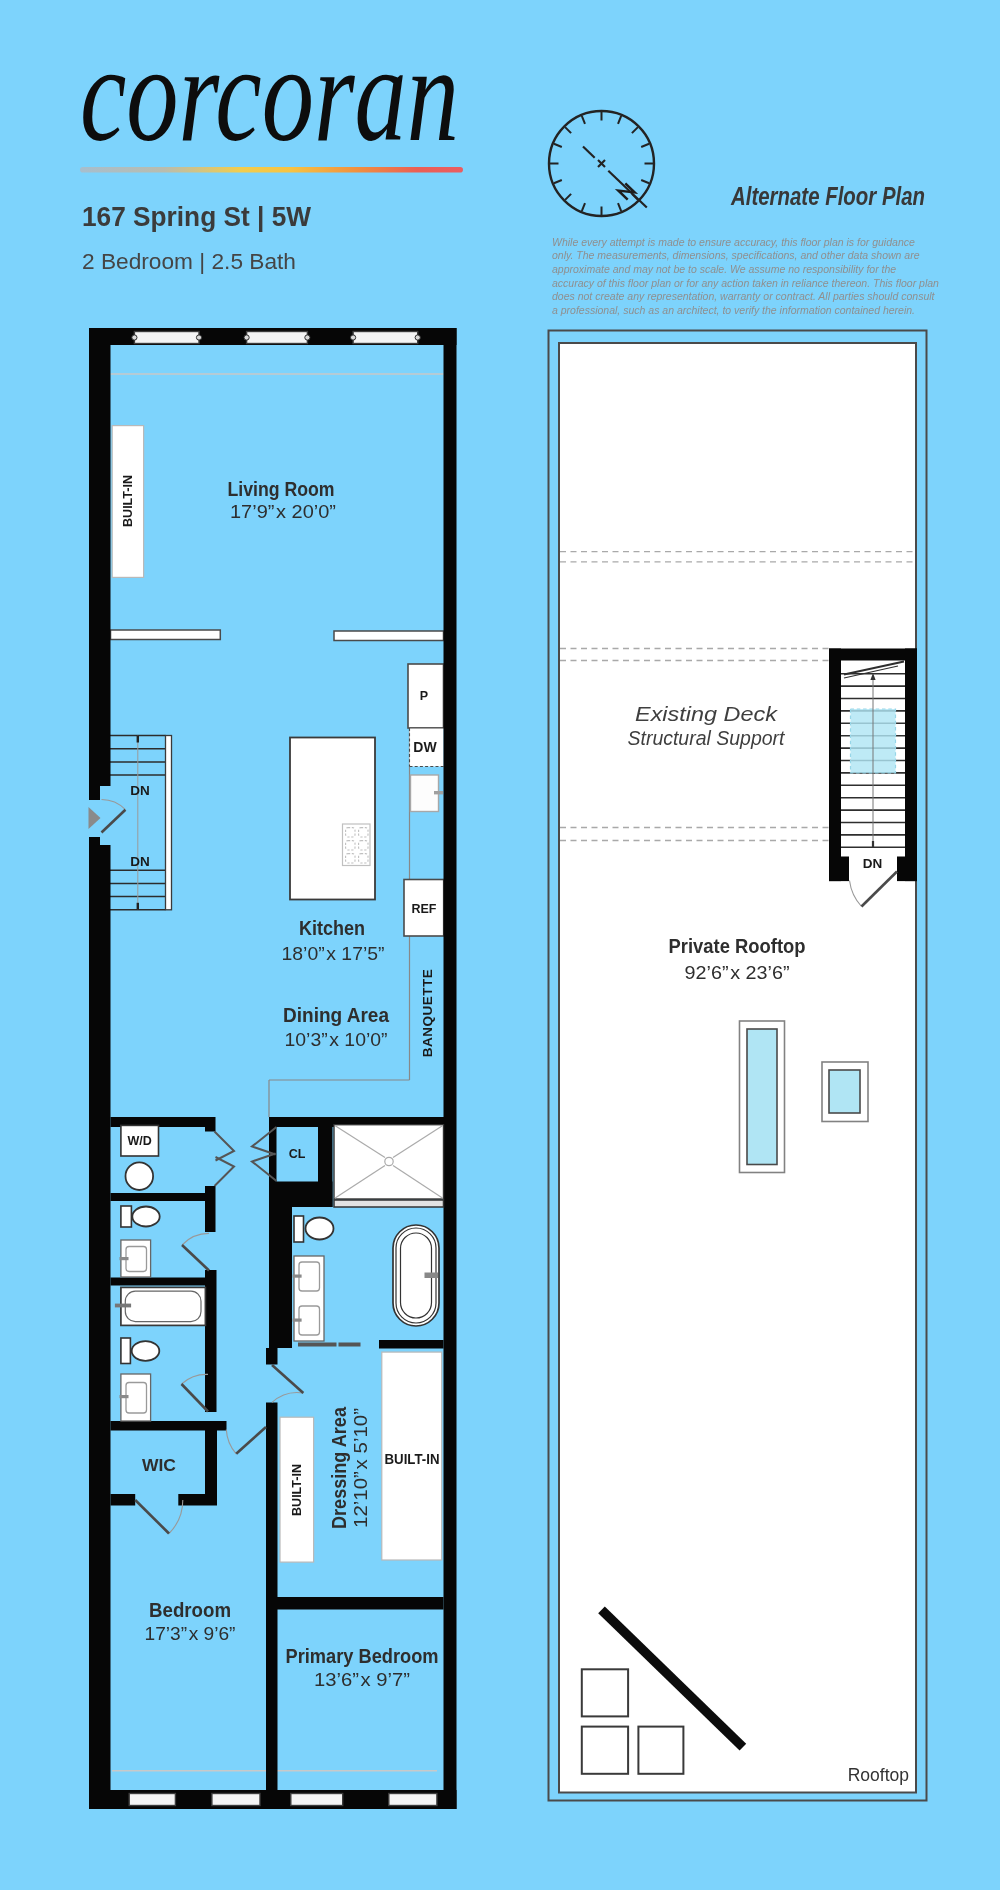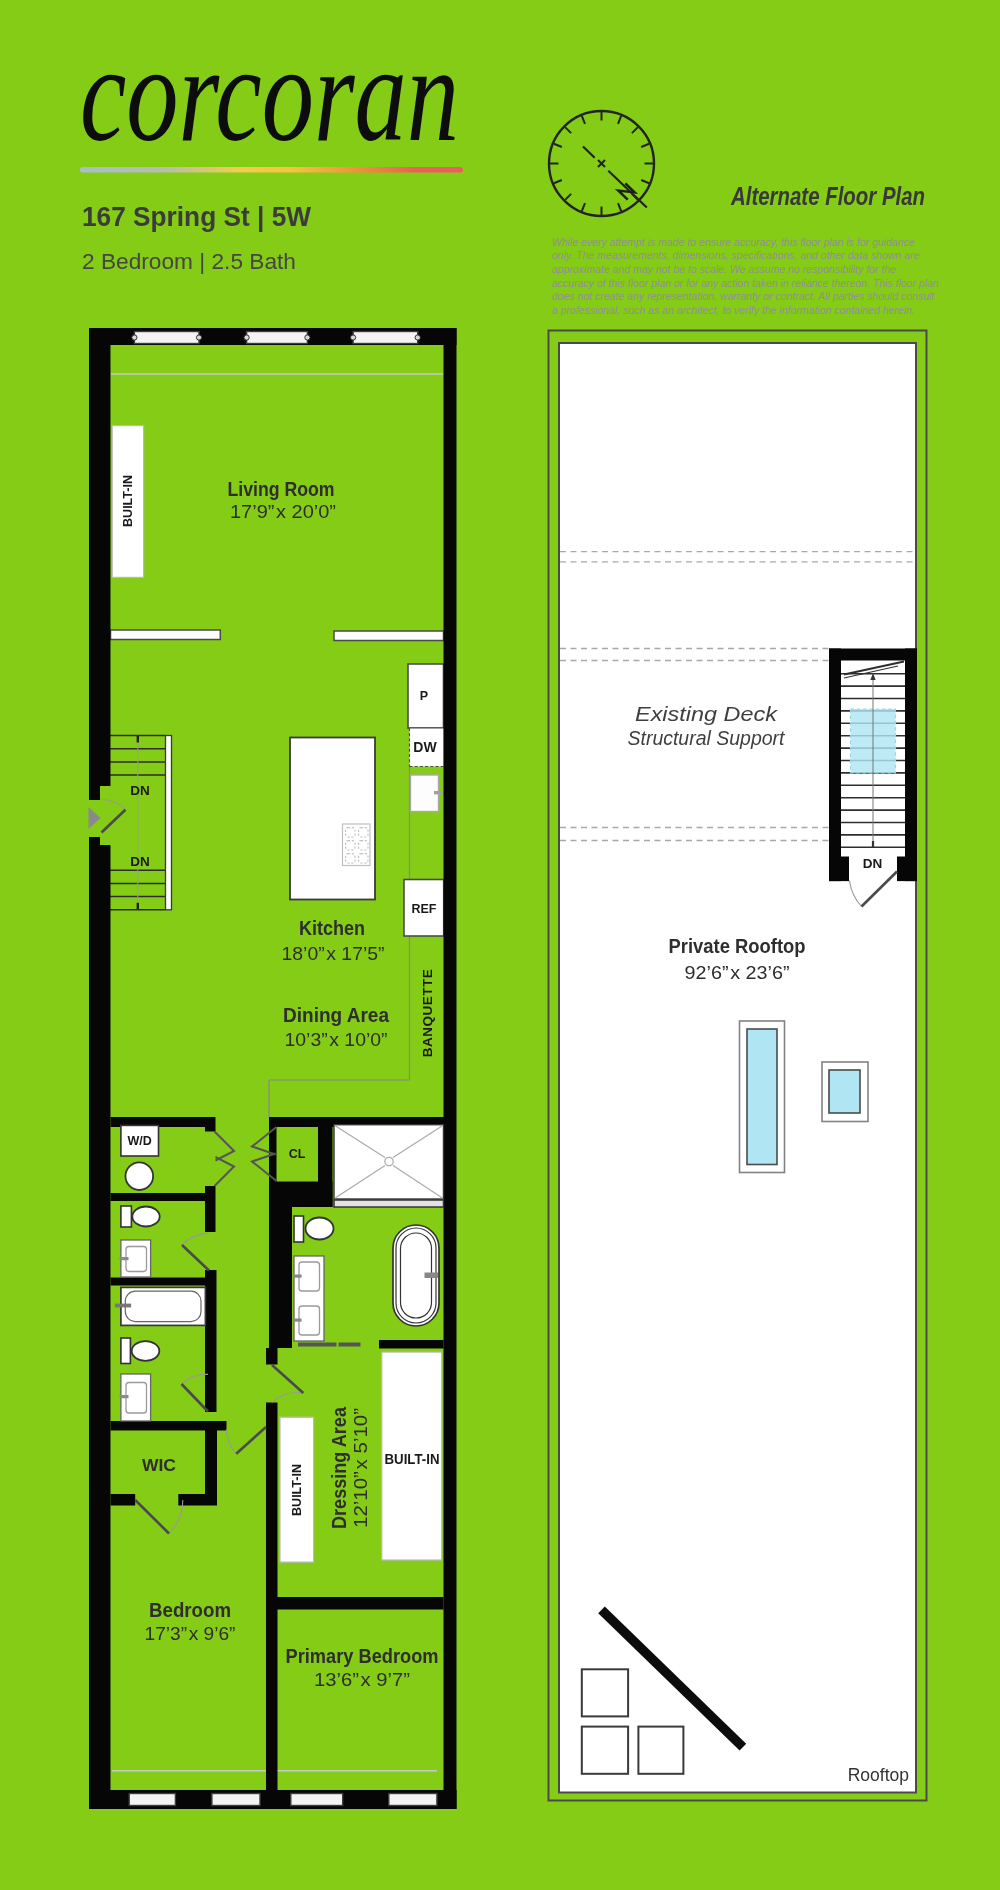--- a/index.html
+++ b/index.html
@@ -1,16 +1,16 @@
 <!DOCTYPE html>
 <html><head>
 <meta charset="utf-8">
 <style>
 html,body{margin:0;padding:0;background:#fff;-webkit-font-smoothing:antialiased;}
-#page{position:relative;width:1000px;height:1890px;background:#84cc16;overflow:hidden;}
+#page{position:relative;width:1000px;height:1890px;background:#7dd3fc;overflow:hidden;}
 text{font-family:"Liberation Sans",sans-serif;}
 .logo{font-family:"Liberation Serif",serif;font-style:italic;font-size:138px;fill:#0d0d0d;}
 .h1{font-size:27px;font-weight:bold;fill:#3b3b3b;}
 .h2{font-size:22px;fill:#454545;}
 .afp{font-size:26px;font-weight:bold;font-style:italic;fill:#383838;}
 .disc{font-size:10.5px;font-style:italic;fill:#8f8f8f;}
 .room{font-size:20.5px;font-weight:bold;fill:#2e2e2e;}
 .dim{font-size:19px;fill:#2e2e2e;}
 .sm{font-size:12.5px;font-weight:bold;fill:#1a1a1a;}
 .deck{font-size:20px;font-style:italic;fill:#3f3f3f;}

